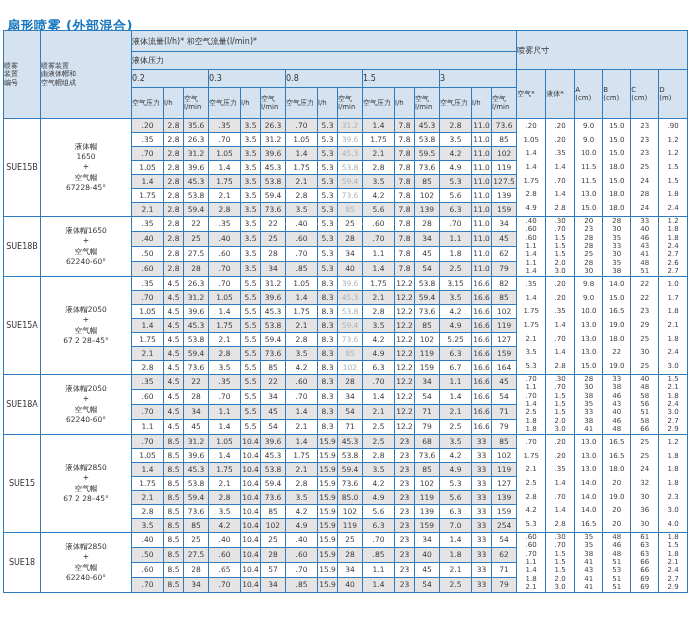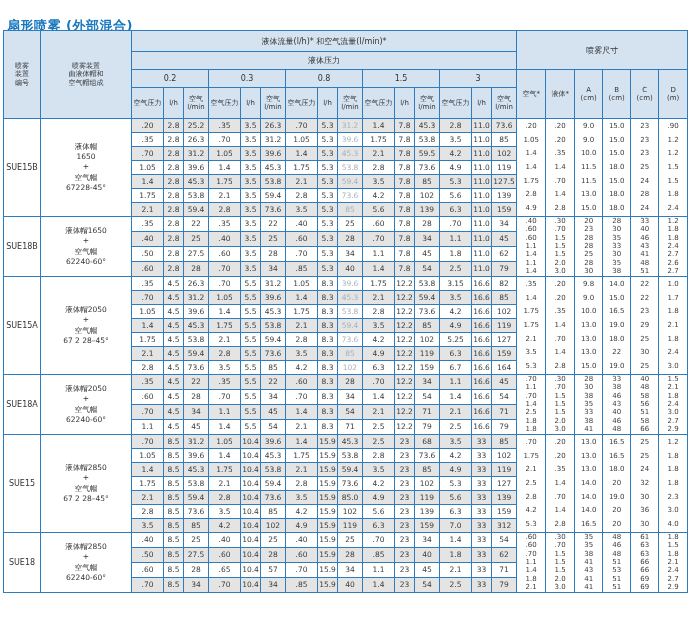--- a/index.html
+++ b/index.html
@@ -1,21 +1,21 @@
 <!DOCTYPE html>
 <html><head>
 <meta charset="utf-8">
 <style>
   html,body{margin:0;padding:0;background:#fff;}
   body{width:690px;height:626px;font-family:"DejaVu Sans",sans-serif;}
   .page{position:relative;width:690px;height:626px;background:#fff;overflow:hidden;}
   .title{position:absolute;left:7px;top:5px;font-size:13px;font-weight:bold;color:#1577be;letter-spacing:.5px;margin-top:12px;}
   table{position:absolute;left:3px;top:30px;width:684px;border-collapse:collapse;table-layout:fixed;}
   th,td{border:1px solid #2e7cbe;padding:0;overflow:hidden;}
-  thead th{background:#d5e3f1;font-weight:normal;color:#333;text-align:center;vertical-align:middle;white-space:pre-line;}
+  thead th{background:#d5e3f1;font-weight:normal;color:#333;text-align:left;vertical-align:middle;white-space:pre-line;}
   th.big{font-size:8px;}
   th.mid{font-size:8px;}
   th.sub{font-size:7px;line-height:1.15;}
   td.dev{font-size:8px;text-align:center;color:#333;background:#fff;}
   td.caps{font-size:7.5px;text-align:center;color:#333;background:#fff;white-space:pre-line;line-height:1.35;}
   td.num{font-size:7.5px;text-align:center;color:#3b3b3b;line-height:1;}
   td.stripe{background:#e4e4e4;}
   td.muted{color:#a8b2b8;}
   td.spray{background:#fff;vertical-align:middle;}
   .stack{display:flex;flex-direction:column;justify-content:space-around;width:100%;}
@@ -109,21 +109,21 @@
     <tbody>
         <tr style="height:14px">
           <td class="dev" rowspan="7">SUE15B</td>
           <td class="caps" rowspan="7">液体帽
 1650
 +
 空气帽
 67228-45°</td>
           <td class="num stripe">.20</td>
           <td class="num stripe">2.8</td>
-          <td class="num stripe">25.2</td>
+          <td class="num stripe">35.6</td>
           <td class="num stripe">.35</td>
           <td class="num stripe">3.5</td>
           <td class="num stripe">26.3</td>
           <td class="num stripe">.70</td>
           <td class="num stripe">5.3</td>
           <td class="num stripe muted">31.2</td>
           <td class="num stripe">1.4</td>
           <td class="num stripe">7.8</td>
           <td class="num stripe">45.3</td>
           <td class="num stripe">2.8</td>
@@ -947,21 +947,21 @@
           <td class="num stripe">10.4</td>
           <td class="num stripe">102</td>
           <td class="num stripe">4.9</td>
           <td class="num stripe">15.9</td>
           <td class="num stripe">119</td>
           <td class="num stripe">6.3</td>
           <td class="num stripe">23</td>
           <td class="num stripe">159</td>
           <td class="num stripe">7.0</td>
           <td class="num stripe">33</td>
-          <td class="num stripe">312</td>
+          <td class="num stripe">254</td>
         </tr>
         <tr style="height:15px">
           <td class="dev" rowspan="4">SUE18</td>
           <td class="caps" rowspan="4">液体帽2850
 +
 空气帽
 62240-60°</td>
           <td class="num">.40</td>
           <td class="num">8.5</td>
           <td class="num">25</td>

